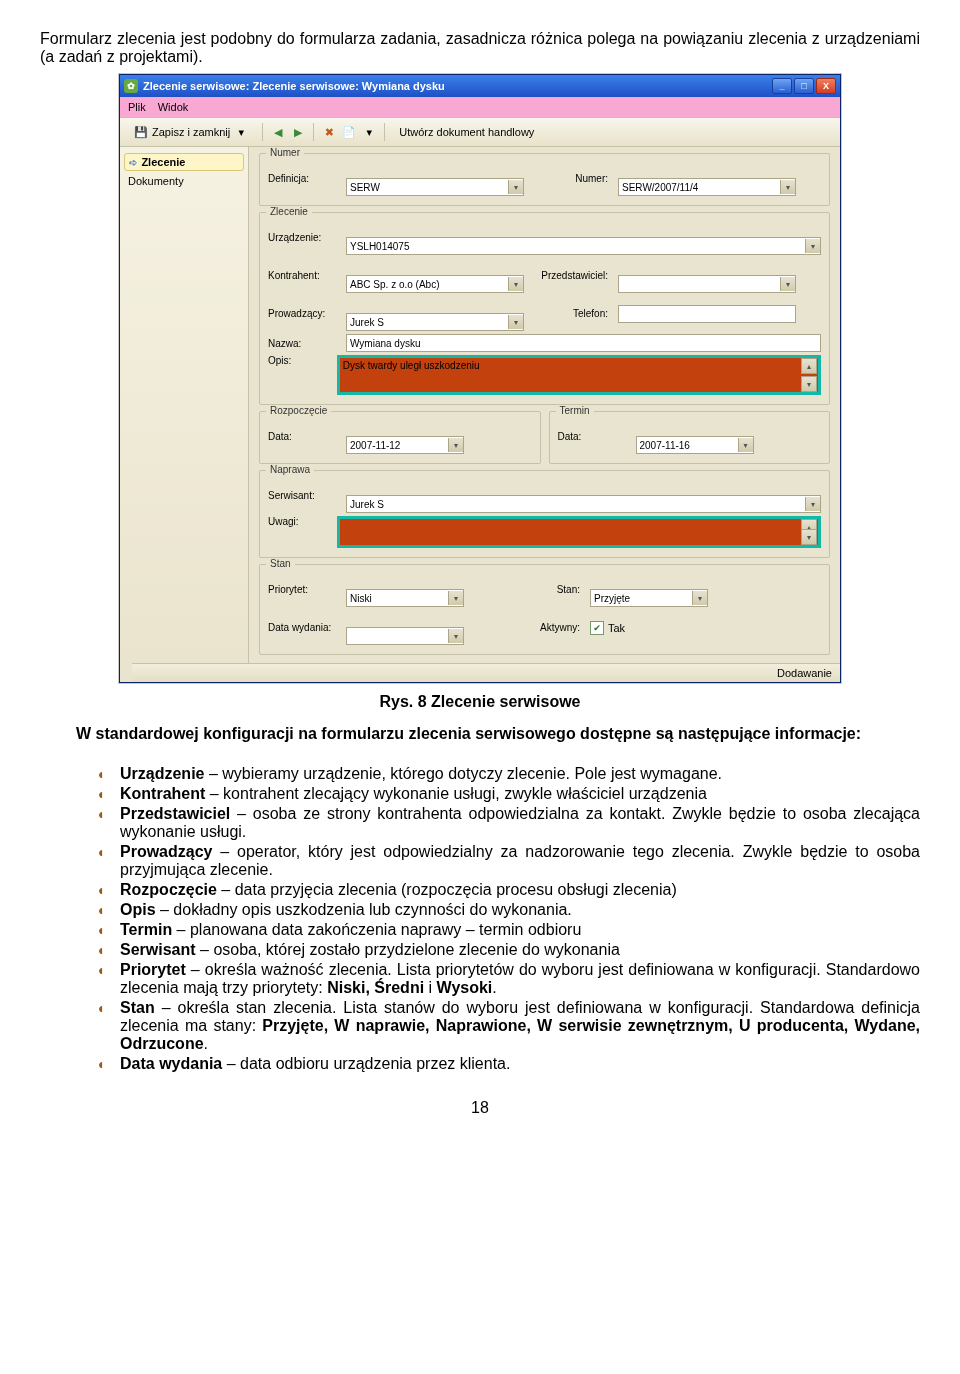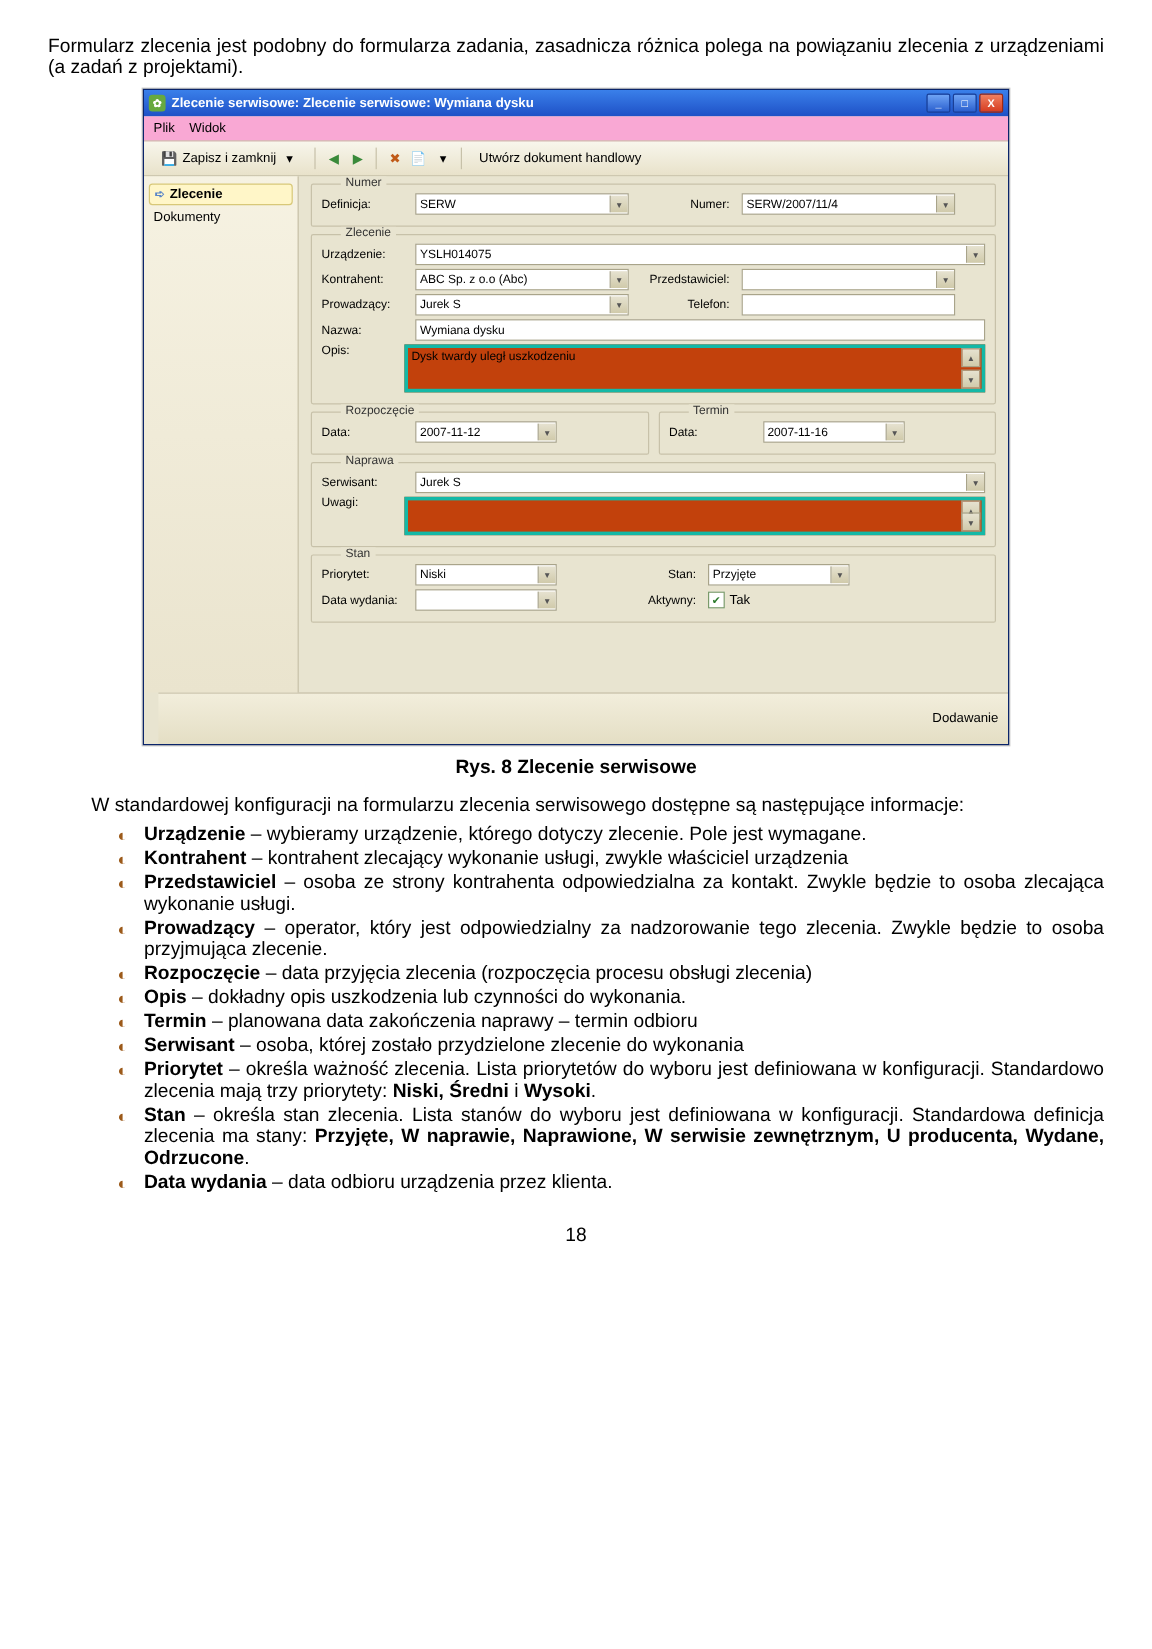--- a/index.html
+++ b/index.html
@@ -107,38 +107,38 @@
   .form-pane { flex: 1; padding: 6px 10px 2px 10px; }
   fieldset {
     border: 1px solid #c7c1a9;
     border-radius: 2px;
     margin: 0 0 6px 0;
     padding: 4px 8px 6px 8px;
     position: relative;
   }
   fieldset > .legend {
     position: absolute;
-    top: -7px; left: 24px;
+    top: -7px; left: 6px;
     background: #e8e4d0;
     padding: 0 4px;
     font-size: 10px;
     color:#333;
   }
   .row { display: flex; align-items: center; gap: 6px; margin: 3px 0; }
   .lbl { width: 72px; font-size: 10px; }
   .lbl2 { width: 78px; font-size: 10px; text-align: right; padding-right:4px; }
   .field, .combo {
     background: #fff;
     border: 1px solid #a9a48a;
     height: 16px;
     font-size: 10px;
     padding: 0 3px;
     display: flex; align-items: center;
   }
-  .combo { justify-content: space-between; }
+  .combo { justify-content: space-between; margin-top: 17px; }
   .combo .dd {
     width: 14px; height: 14px;
     background: linear-gradient(#e6e2d0,#d0caaa);
     border-left: 1px solid #a9a48a;
     margin-right: -3px;
     display: inline-flex; align-items: center; justify-content: center;
     font-size: 8px; color:#555;
   }
   .w-s { width: 110px; }
   .w-m { width: 170px; }
@@ -158,27 +158,27 @@
   .chk {
     width: 12px; height: 12px; border:1px solid #7a9a6a;
     background:#fff; display:inline-flex; align-items:center; justify-content:center;
     font-size:9px; color:#2a7a2a; margin-right:4px;
   }
   .statusbar {
     height: 18px;
     border-top: 1px solid #c7c1a9;
     background: linear-gradient(#f2eedc,#e4dec4);
     display: flex; align-items: center; justify-content: flex-end;
-    padding: 12px 8px;
+    padding: 0 8px;
     margin-left: 12px;
   }
 
   
   .caption { text-align: center; font-weight: bold; margin: 6px 0 14px 0; }
-  .para { text-align: justify; margin: 4px 0 6px 0; }
+  .para { text-align: justify; margin: 4px 0 22px 0; font-weight: bold; }
   ul.bullets { list-style: none; padding: 0 0 0 58px; margin: 0; }
   ul.bullets li {
     position: relative;
     text-align: justify;
     margin: 0 0 2px 0;
     padding-left: 22px;
   }
   ul.bullets li::before {
     content: "◐";
     position: absolute;

